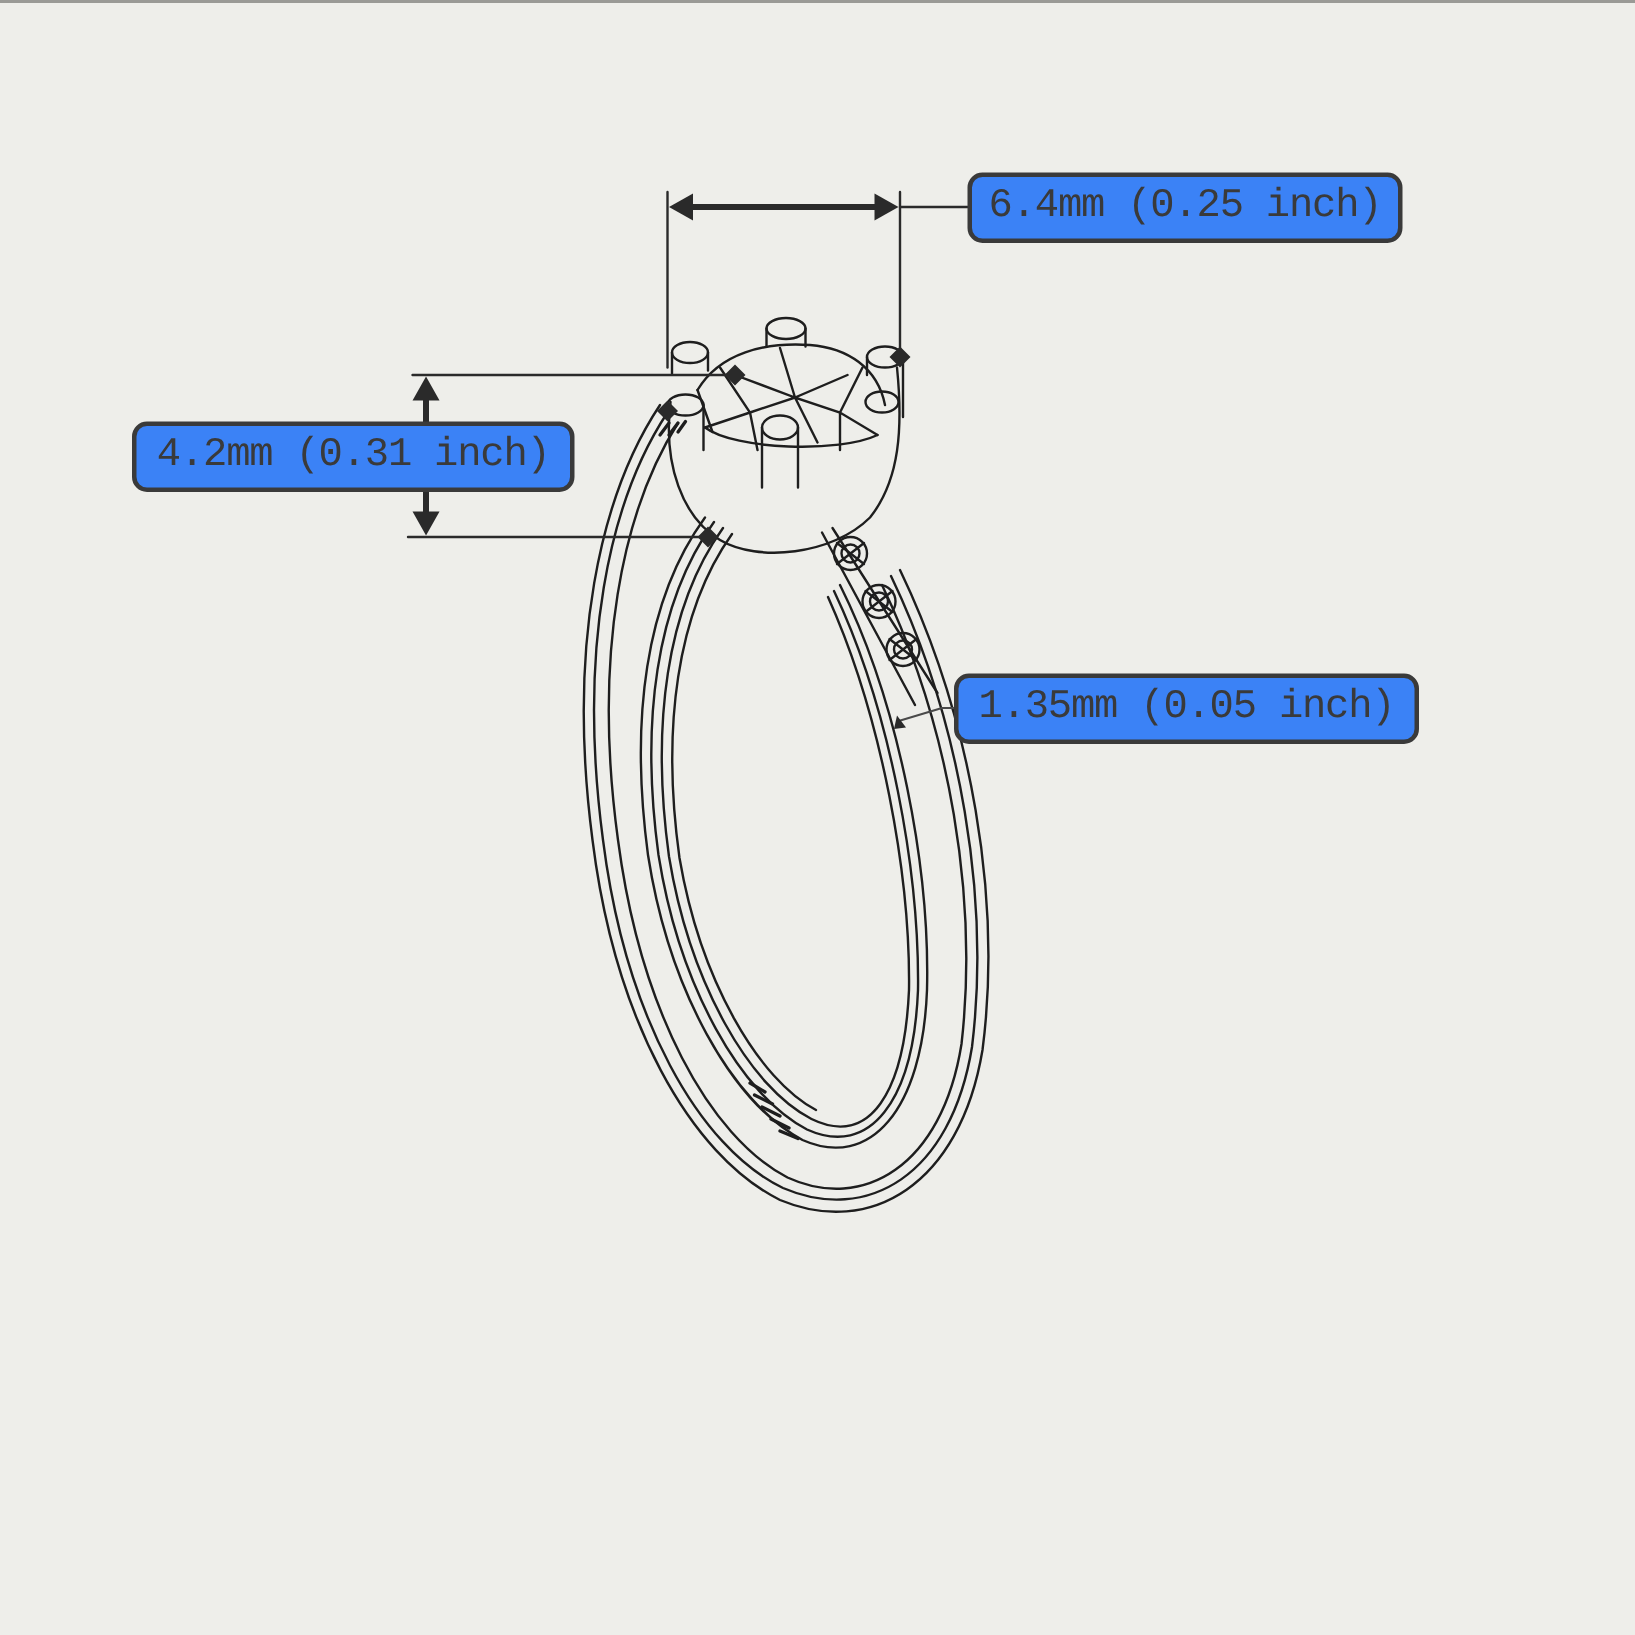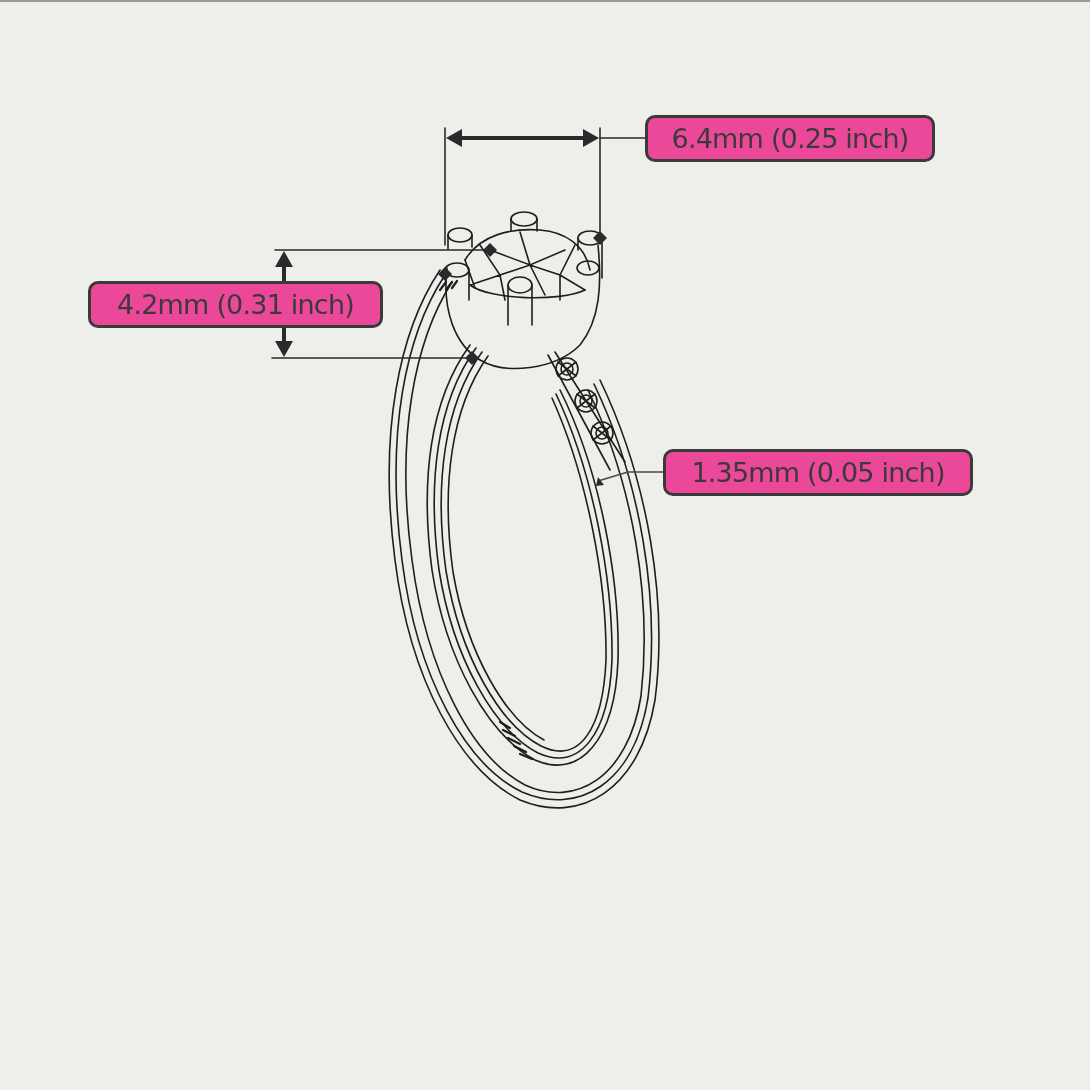--- a/index.html
+++ b/index.html
@@ -9,27 +9,28 @@
       font-family: "DejaVu Sans", sans-serif;
       position: relative;
     }
     .topline { position: absolute; left: 0; top: 0; width: 1090px; height: 2px; background: #9a9a96; }
     .canvas { position: absolute; left: 0; top: 0; width: 1090px; height: 1090px; }
     .label {
       position: absolute;
       box-sizing: border-box;
       border: 3px solid #3a3a3a;
       border-radius: 10px;
-      background: #ec4899;
+      background: #3b82f6;
       color: #3a3a3a;
       font-size: 27px;
       line-height: 1;
       display: flex; align-items: center; justify-content: center;
       letter-spacing: -0.8px;
       white-space: nowrap;
+      font-family: Liberation Mono, monospace;
     }
   </style>
 </head>
 <body>
 
 <div class="topline"></div>
 
 <svg class="canvas" viewBox="0 0 1090 1090" xmlns="http://www.w3.org/2000/svg">
   <g fill="none" stroke="#1e1e1e" stroke-width="1.6" stroke-linecap="round">
 
@@ -110,13 +111,13 @@
     <polygon points="600,231 607,238 600,245 593,238"></polygon>
     <polygon points="472,351 479,358 472,365 465,358"></polygon>
     <polygon points="598,477 604,485 596,486"></polygon>
   </g>
 </svg>
 
 <div class="label" style="left:645px; top:115px; width:290px; height:47px;">6.4mm (0.25 inch)</div>
 
 <div class="label" style="left:88px; top:281px; width:295px; height:47px;">4.2mm (0.31 inch)</div>
 
-<div class="label" style="left:663px; top:449px; width:310px; height:47px;">1.35mm (0.05 inch)</div>
+<div class="label" style="left:636px; top:449px; width:310px; height:47px;">1.35mm (0.05 inch)</div>
 
 </body></html>

